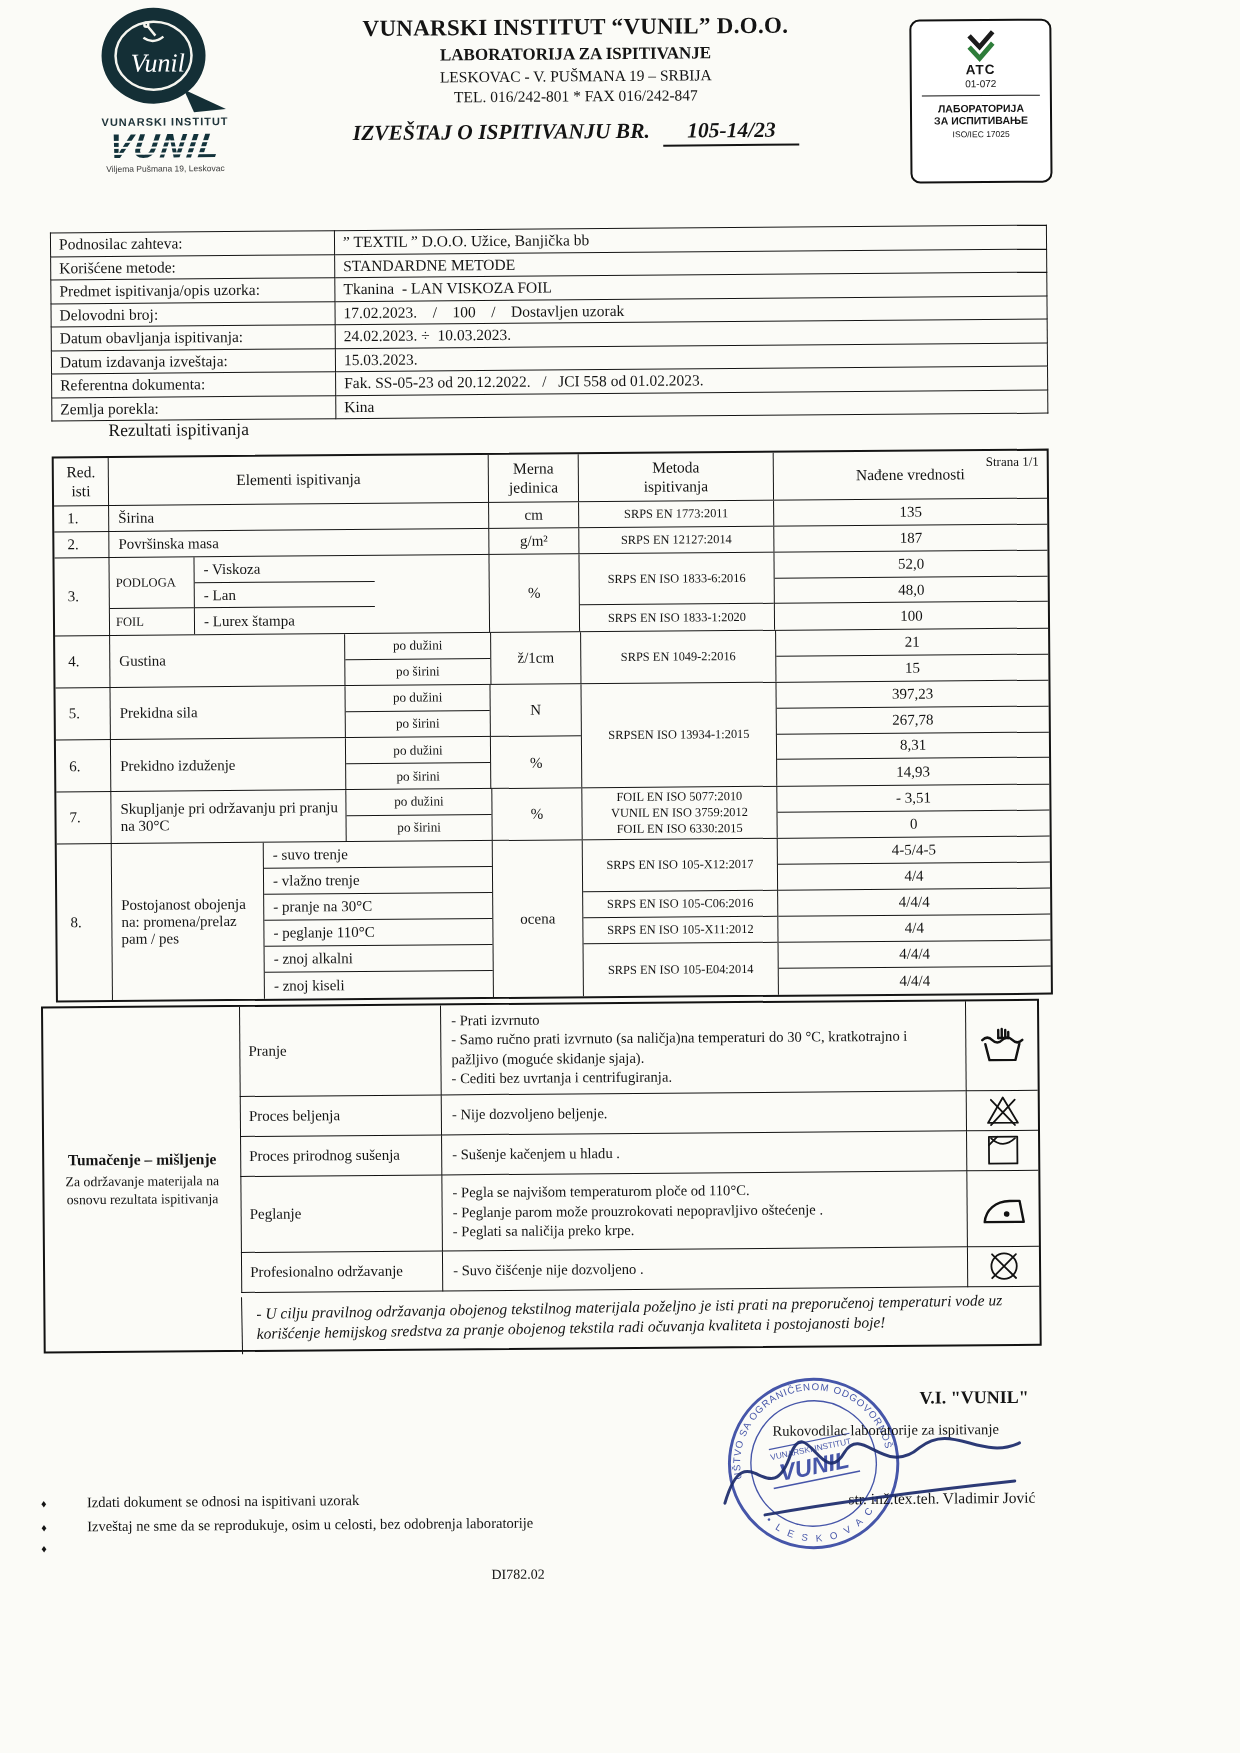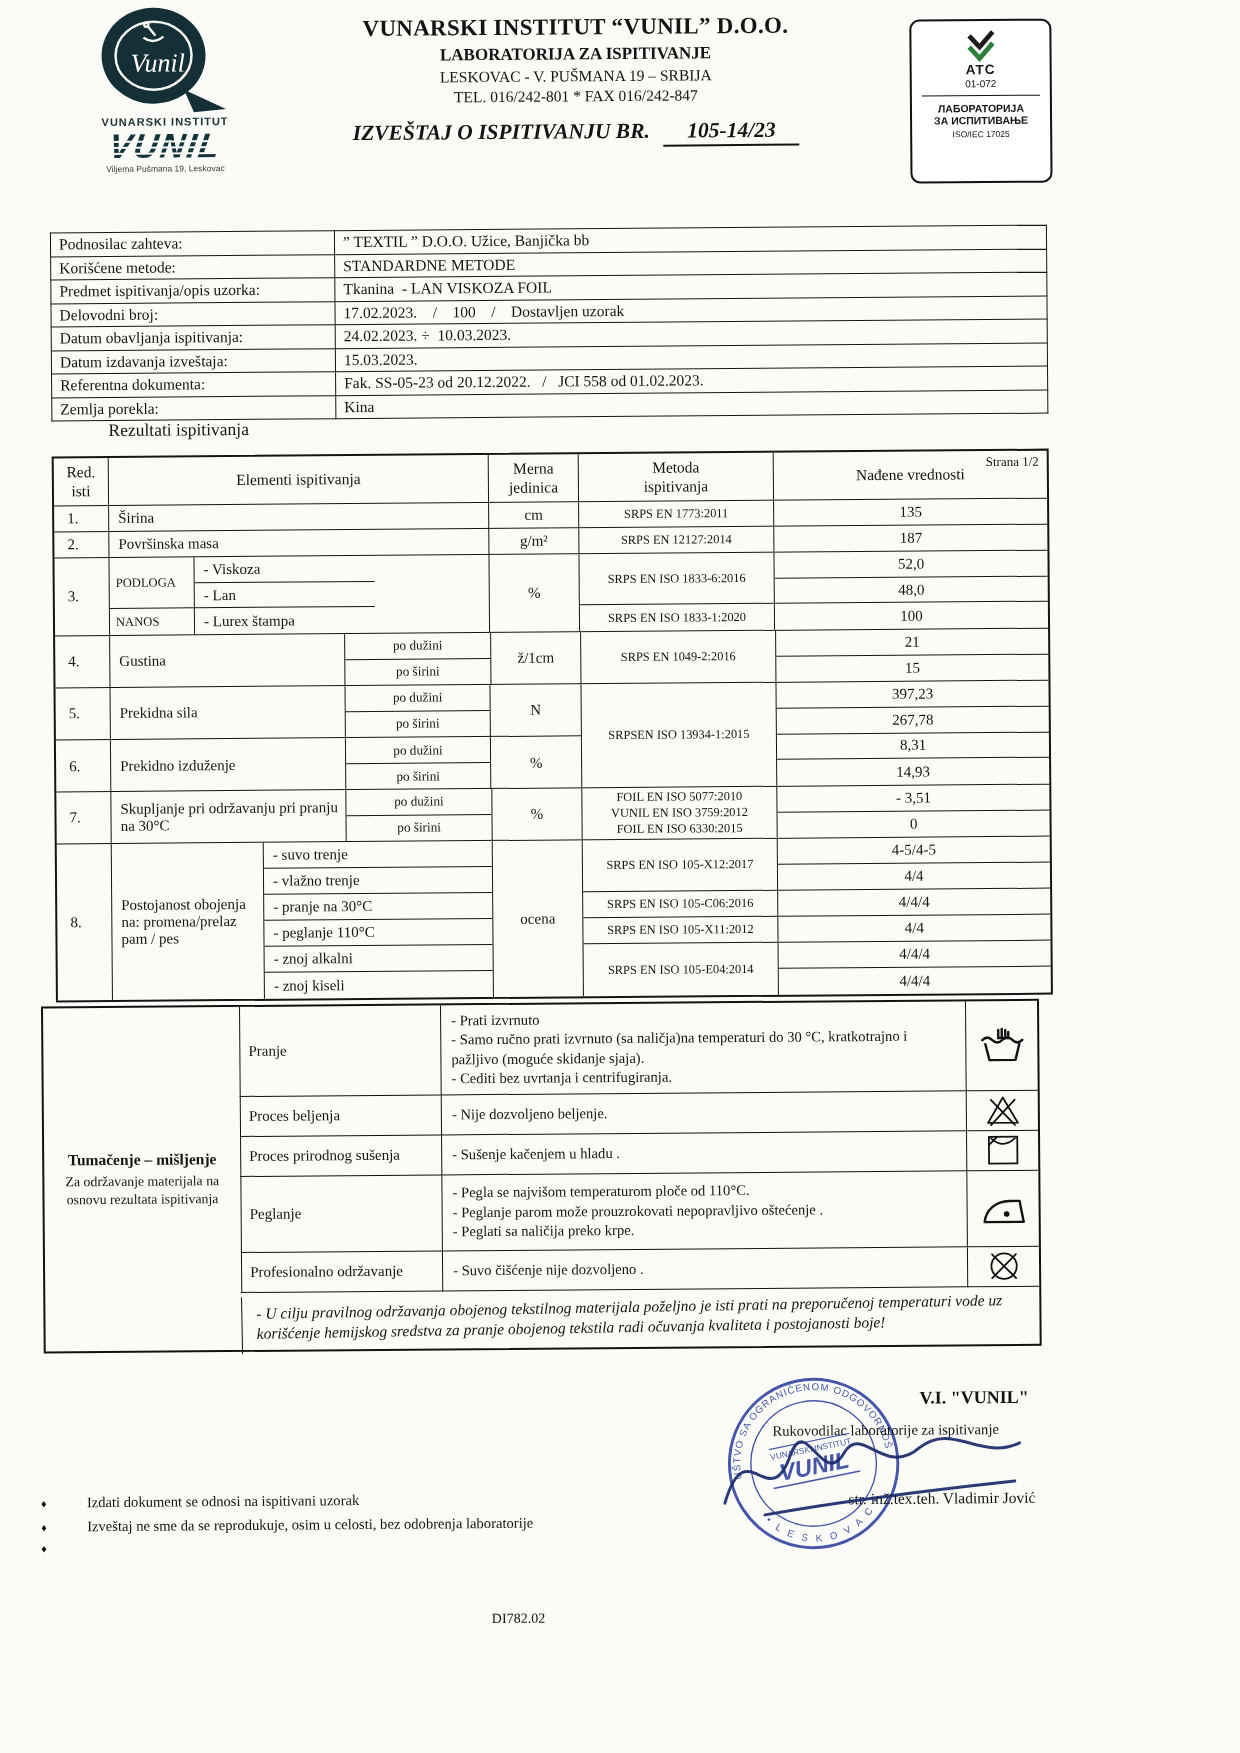--- a/index.html
+++ b/index.html
@@ -71,21 +71,21 @@
 .sig-company{position:absolute;left:878px;top:1390px;width:184px;text-align:center;font-weight:bold;font-size:18px}
 .sig-role{position:absolute;left:768px;top:1424px;width:300px;font-size:14.6px}
 .sig-name{position:absolute;left:812px;top:1492px;width:250px;font-size:15.5px;text-align:center}
 .stamp{position:absolute;left:716px;top:1372px;width:186px;height:186px;transform:rotate(-11deg);opacity:.88;mix-blend-mode:multiply;z-index:5}
 .ink{position:absolute;left:690px;top:1392px;width:340px;height:160px;z-index:6;opacity:.92}
 
 .bullets{position:absolute;left:30px;top:1490px}
 .bullet-row{display:flex;align-items:baseline;margin-bottom:7px}
 .bullet-glyph{width:52px;padding-left:6px;font-size:11px}
 .bullet-text{font-size:14.6px}
-.doccode{position:absolute;left:486px;top:1610px;font-size:14px}
+.doccode{position:absolute;left:486px;top:1566px;font-size:14px}
 </style>
 </head>
 <body>
 
 <div class="page">
 <div class="tilt">
 
   <div class="logo-block">
     <svg class="logo-q" viewBox="0 0 134 108">
       <ellipse cx="56" cy="50" rx="52" ry="48" fill="#142f36"></ellipse>
@@ -175,21 +175,21 @@
 
     <div class="band h48">
       <div class="cell w55 br tc hdr">Red.
 isti</div>
       <div class="cell w380 br tc hdr">Elementi ispitivanja</div>
       <div class="cell w90 br tc hdr">Merna
 jedinica</div>
       <div class="cell w195 br tc hdr">Metoda
 ispitivanja</div>
       <div class="cell wval tc hdr">Nađene vrednosti</div>
-      <div class="strana">Strana 1/2</div>
+      <div class="strana">Strana 1/1</div>
     </div>
 
     <div class="band h26">
       <div class="cell w55 br num">1.</div>
       <div class="cell w380 br tl">Širina</div>
       <div class="cell w90 br tc">cm</div>
       <div class="cell w195 br tc met">SRPS EN 1773:2011</div>
       <div class="cell wval tc">135</div>
     </div>
 
@@ -199,21 +199,21 @@
       <div class="cell w90 br tc">g/m²</div>
       <div class="cell w195 br tc met">SRPS EN 12127:2014</div>
       <div class="cell wval tc">187</div>
     </div>
 
     <div class="band h78">
       <div class="cell w55 br num">3.</div>
       <div class="row w380 br">
         <div class="stack w85 br">
           <div class="ln h52 bb grp">PODLOGA</div>
-          <div class="ln h26 grp">NANOS</div>
+          <div class="ln h26 grp">FOIL</div>
         </div>
         <div class="stack w180">
           <div class="ln h26 bb tl">- Viskoza</div>
           <div class="ln h26 bb tl">- Lan</div>
           <div class="ln h26 tl">- Lurex štampa</div>
         </div>
       </div>
       <div class="cell w90 br tc">%</div>
       <div class="stack w195 br">
         <div class="ln h52 bb tc met">SRPS EN ISO 1833-6:2016</div>

